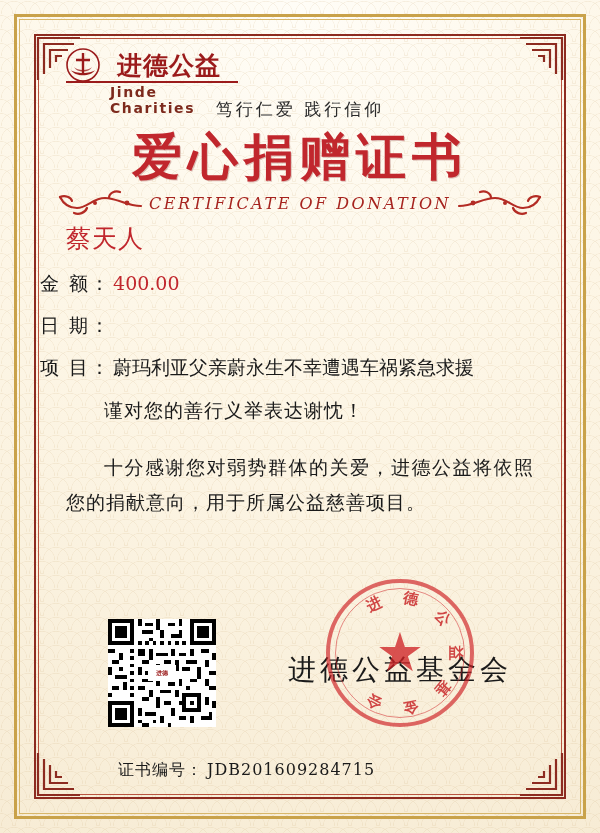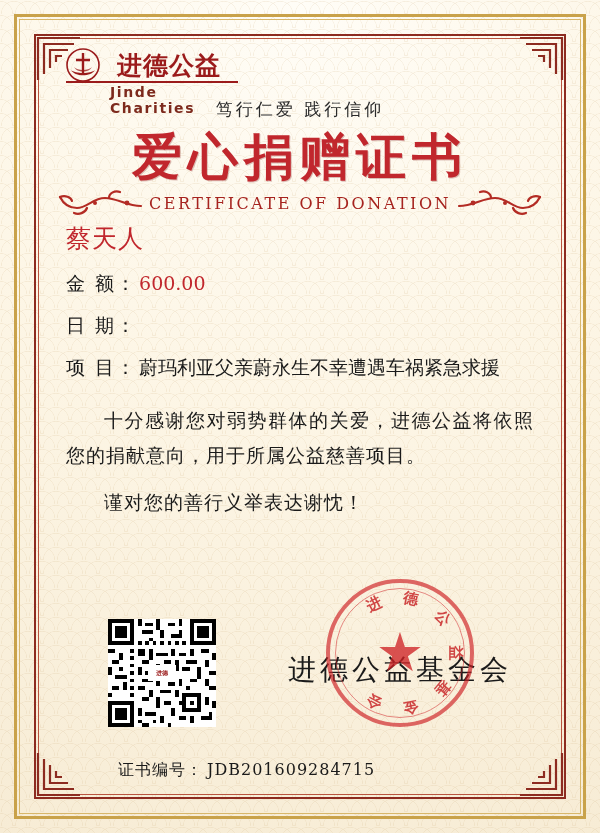--- a/index.html
+++ b/index.html
@@ -150,34 +150,34 @@
     align-items: center;
     justify-content: center;
     gap: 6px;
   }
   .sub-title {
     text-align: center;
     font-size: 16px;
     color: #a6231e;
     letter-spacing: 2.5px;
     font-family: "DejaVu Serif", "Liberation Serif", serif;
+    font-style: italic;
   }
   .flourish { flex: 0 0 auto; }
 
   
   .recipient {
     margin-top: 2px;
     margin-left: 26px;
     font-size: 25px;
     color: #c1272d;
     font-family: "DejaVu Serif", "Liberation Serif", serif;
     letter-spacing: 1px;
   }
   .field {
-    margin-left: 26px;
     margin-top: 16px;
     font-size: 19px;
     color: #1a1a1a;
     font-family: "DejaVu Serif", "Liberation Serif", serif;
     display: flex;
     align-items: baseline;
   }
   .field-label { letter-spacing: 2px; white-space: nowrap; }
   .field-value { margin-left: 2px; }
   .field-value.amount { color: #c1272d; }
@@ -391,32 +391,32 @@
           <circle cx="70" cy="15" r="2.4" fill="#b32b24"></circle>
           <circle cx="38" cy="15" r="2" fill="#b32b24"></circle>
         </svg>
       </span>
     </div>
 
     <div class="recipient">蔡天人</div>
 
     <div class="field">
       <span class="field-label">金 额：</span>
-      <span class="field-value amount">600.00</span>
+      <span class="field-value amount">400.00</span>
     </div>
     <div class="field">
       <span class="field-label">日 期：</span>
     </div>
     <div class="field">
       <span class="field-label">项 目：</span>
       <span class="field-value">蔚玛利亚父亲蔚永生不幸遭遇车祸紧急求援</span>
     </div>
 
+    <div class="para second">谨对您的善行义举表达谢忱！</div>
     <div class="para">十分感谢您对弱势群体的关爱，进德公益将依照您的捐献意向，用于所属公益慈善项目。</div>
-    <div class="para second">谨对您的善行义举表达谢忱！</div>
 
     <div class="footer">
 
       <div class="qr">
         <svg class="qr-inner" width="108" height="108" viewBox="0 0 29 29" shape-rendering="crispEdges">
           <rect width="29" height="29" fill="#ffffff"></rect>
           <g fill="#000000">
 
             <rect x="0" y="0" width="7" height="1"></rect>
               <rect x="0" y="6" width="7" height="1"></rect>

